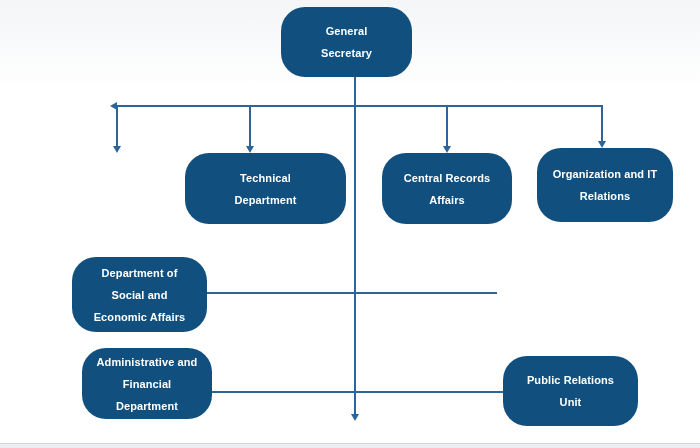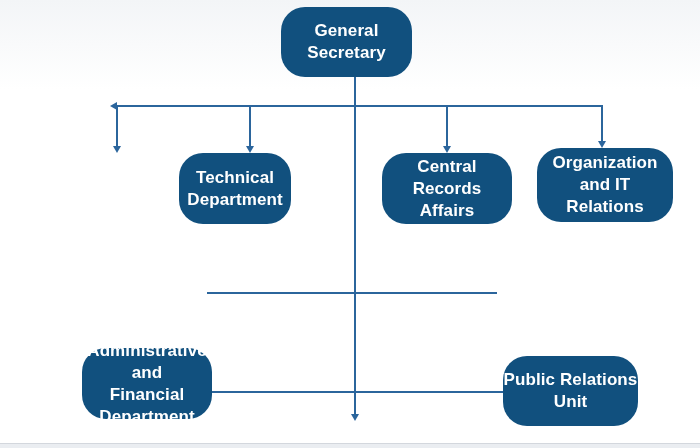--- a/index.html
+++ b/index.html
@@ -22,21 +22,21 @@
     overflow:hidden;
   }
   .node{
     position:absolute;
     background:var(--node-fill);
     color:var(--node-text);
     border-radius:24px;
     display:flex;align-items:center;justify-content:center;
     text-align:center;
     font-weight:700;
-    font-size:17px;
+    font-size:11px;
     line-height:22px;
     white-space:pre-line;
     letter-spacing:.1px;
   }
   .line{position:absolute;background:var(--connector);}
   .line.h{height:2px;}
   .line.v{width:2px;}
   .arrow{position:absolute;width:0;height:0;}
   .arrow.down{
     border-left:4px solid transparent;
@@ -79,29 +79,32 @@
   <div class="arrow down" style="left:598px;top:141px"></div>
 
   <div class="line h" style="left:207px;top:292px;width:290px"></div>
 
   <div class="line h" style="left:212px;top:391px;width:291px"></div>
 
   <div class="node" style="left:281px;top:7px;width:131px;height:70px">General
 Secretary</div>
 
 
-  <div class="node" style="left:179px;top:153px;width:112px;height:71px">Technical
+  <div class="node" style="left:185px;top:153px;width:161px;height:71px">Technical
 Department</div>
 
   <div class="node" style="left:382px;top:153px;width:130px;height:71px">Central Records
 Affairs</div>
 
   <div class="node" style="left:537px;top:148px;width:136px;height:74px">Organization and IT
 Relations</div>
 
+  <div class="node" style="left:72px;top:257px;width:135px;height:75px">Department of
+Social and
+Economic Affairs</div>
 
 
   <div class="node" style="left:82px;top:348px;width:130px;height:71px">Administrative and
 Financial
 Department</div>
 
   <div class="node" style="left:503px;top:356px;width:135px;height:70px">Public Relations
 Unit</div>
 
   <div class="footer-strip"></div>

